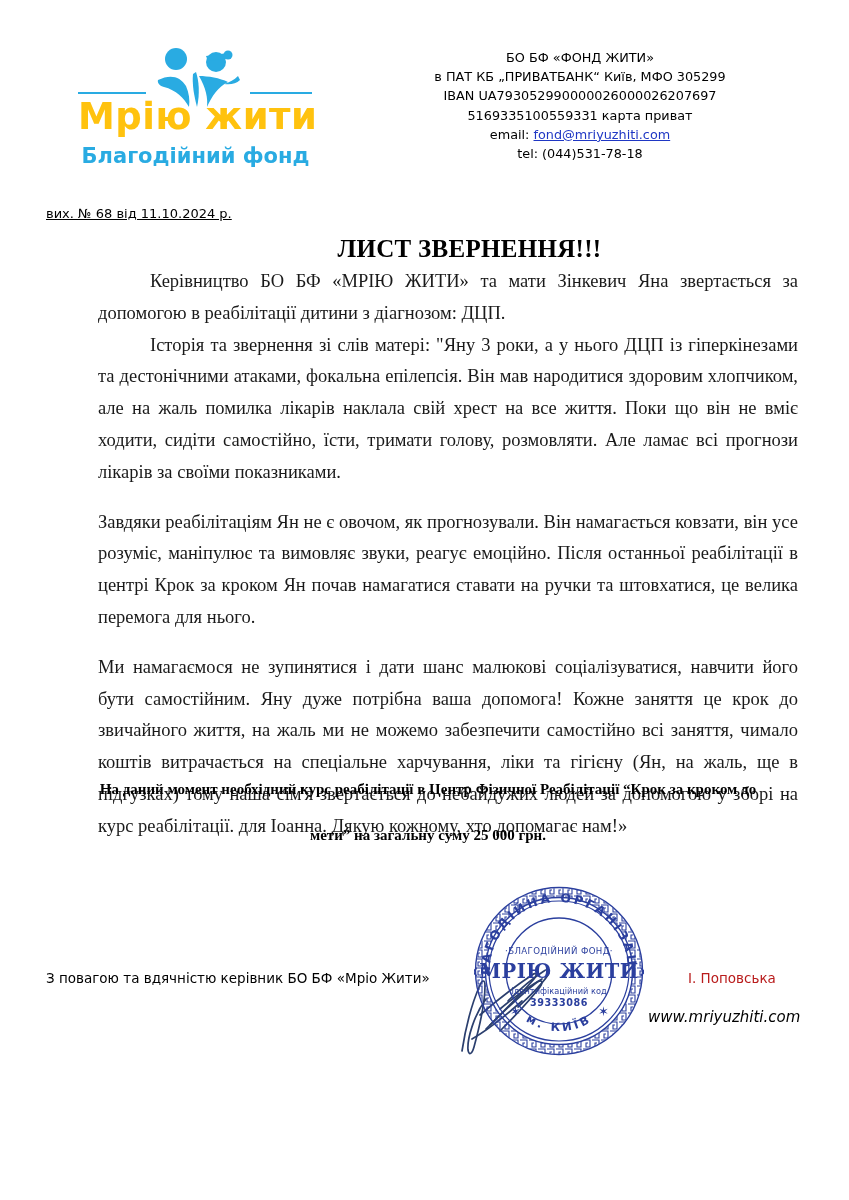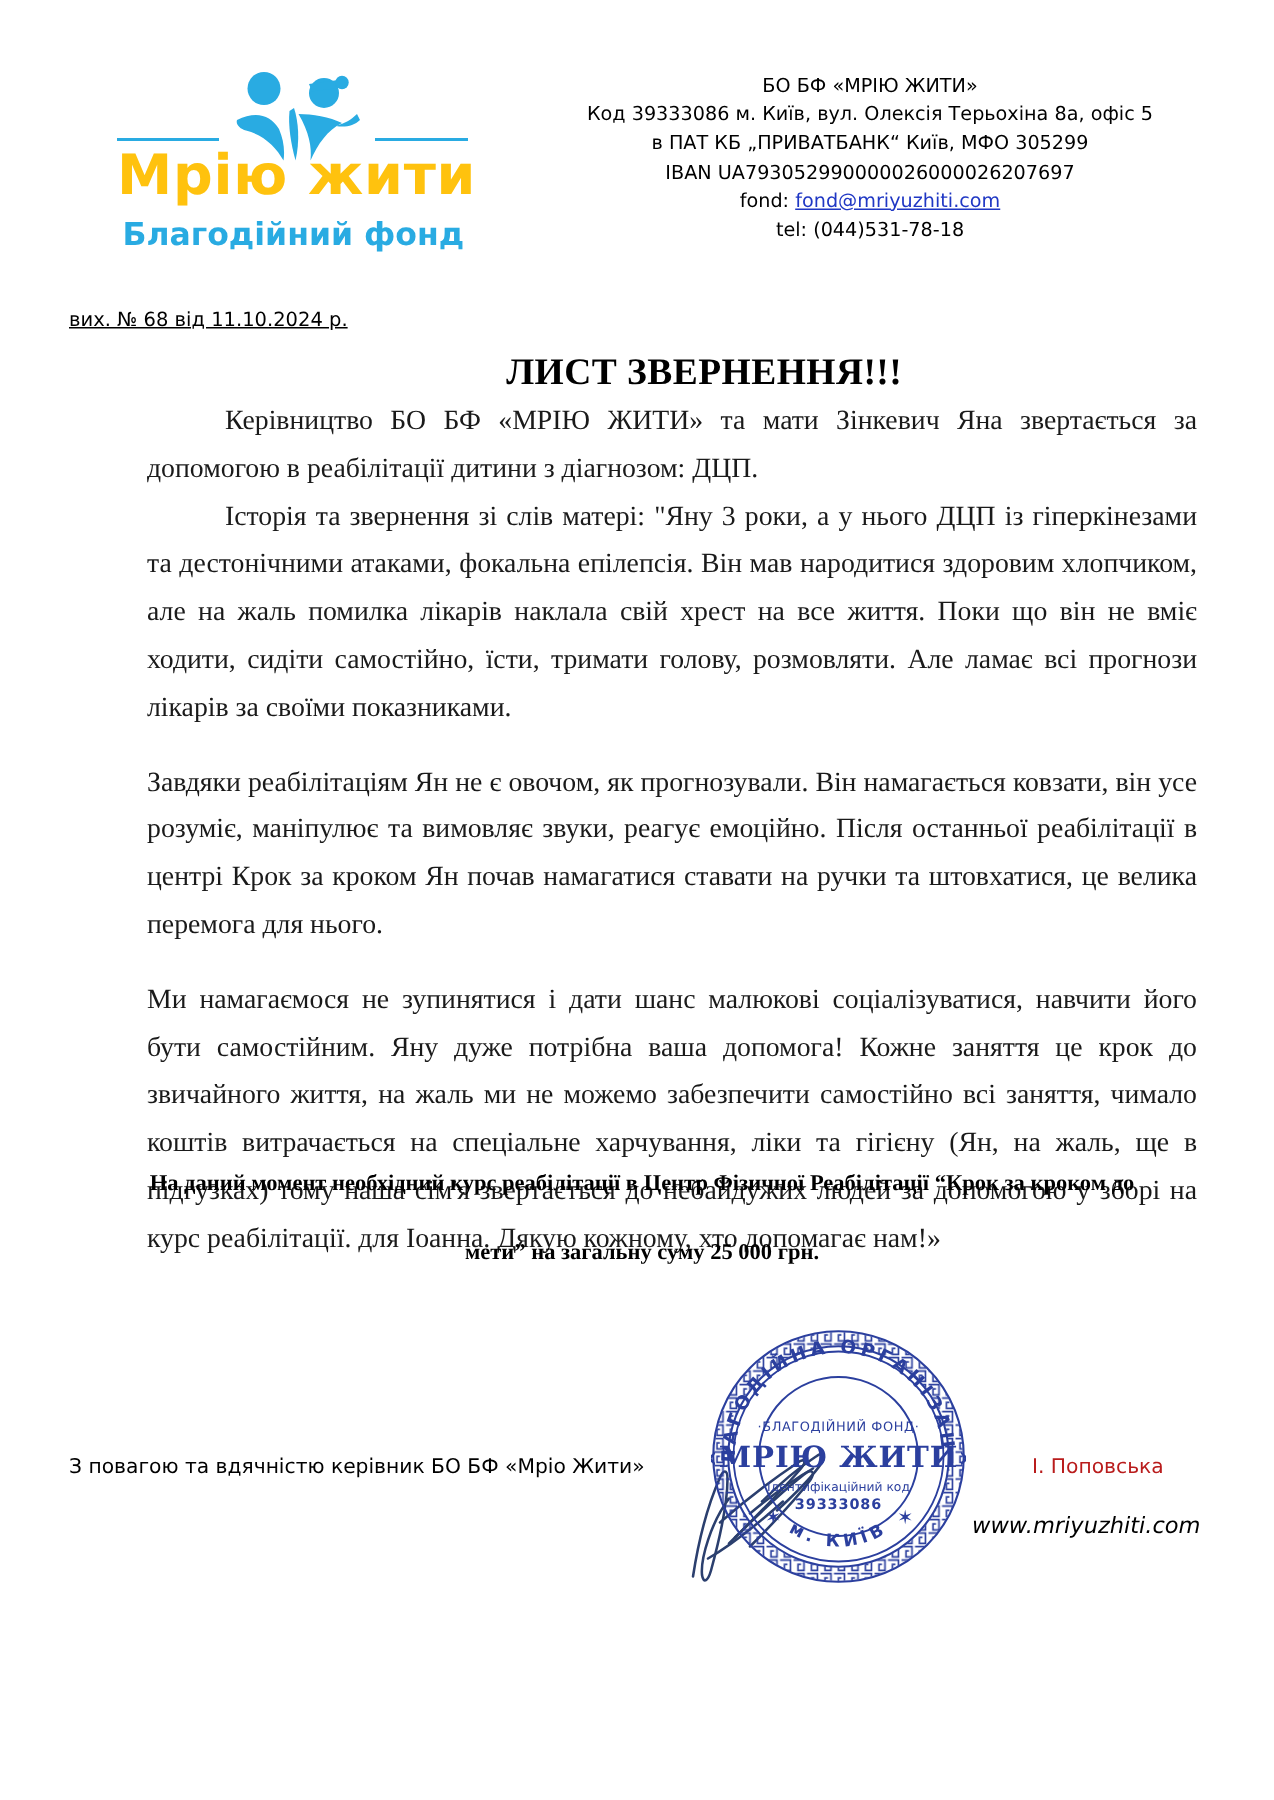--- a/index.html
+++ b/index.html
@@ -232,25 +232,25 @@
           <path d="M49 30 C56 42 58 52 57 61 C62 50 68 41 78 36 C70 32 58 30 49 30 Z" fill="#29ABE2"></path>
           <path d="M88 30 C84 34 80 36 74 38 C80 39 86 38 90 34 Z" fill="#29ABE2"></path>
         </svg>
       </div>
 
       <div class="logo-word">Мрію жити</div>
       <div class="logo-sub">Благодійний фонд</div>
     </div>
 
     <div class="org-info">
-      <div>БО БФ «МРІЮ ЖИТИ»</div>
-      <div>Код 39333086 м. Київ, вул. Олексія Терьохіна 8а, офіс 5</div>
+      <div>БО БФ «ФОНД ЖИТИ»</div>
       <div>в ПАТ КБ „ПРИВАТБАНК“ Київ, МФО 305299</div>
       <div>IBAN UA793052990000026000026207697</div>
-      <div class="org-email-line"><span>fond:</span>&nbsp;<a class="org-email" href="#">fond@mriyuzhiti.com</a></div>
+      <div>5169335100559331 карта приват</div>
+      <div class="org-email-line"><span>email:</span>&nbsp;<a class="org-email" href="#">fond@mriyuzhiti.com</a></div>
       <div>tel: (044)531-78-18</div>
     </div>
   </div>
 
   <div class="refline">вих. № 68 від 11.10.2024 р.</div>
 
   <div class="doc-title">ЛИСТ ЗВЕРНЕННЯ!!!</div>
 
   <div class="body-text">
     <p class="para indent">Керівництво БО БФ «МРІЮ ЖИТИ» та мати Зінкевич Яна звертається за допомогою в реабілітації дитини з діагнозом: ДЦП.</p>

